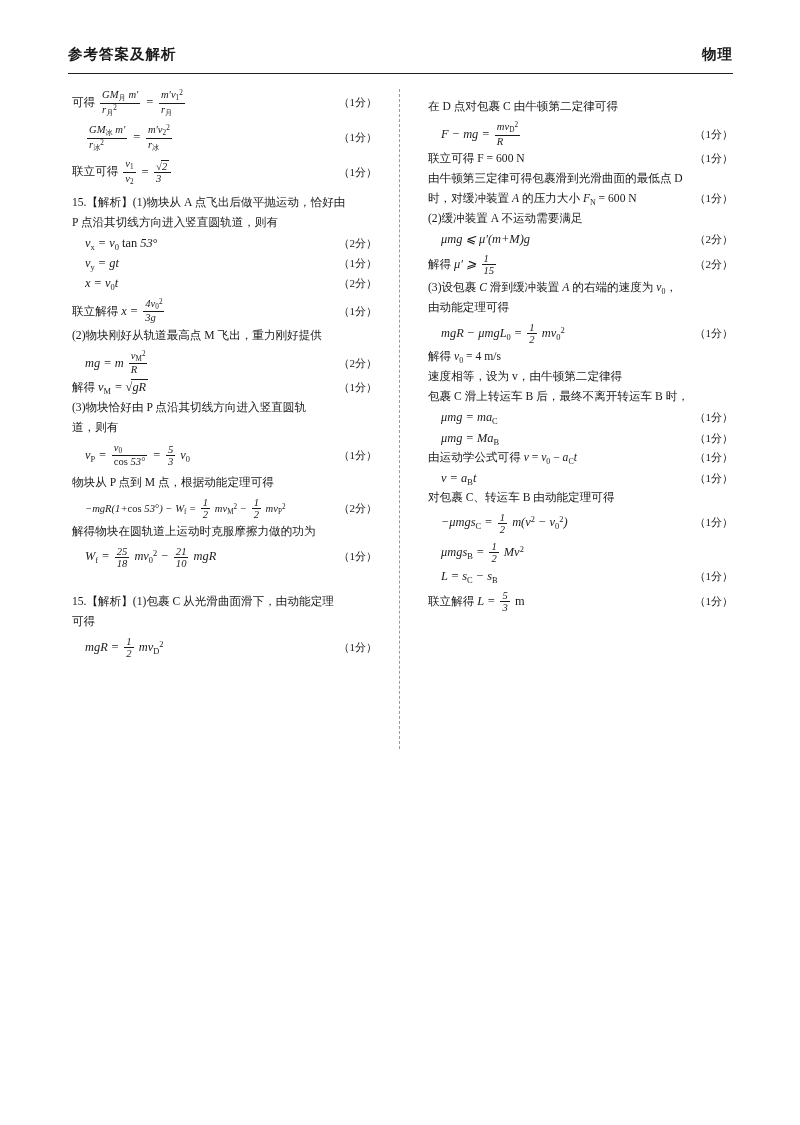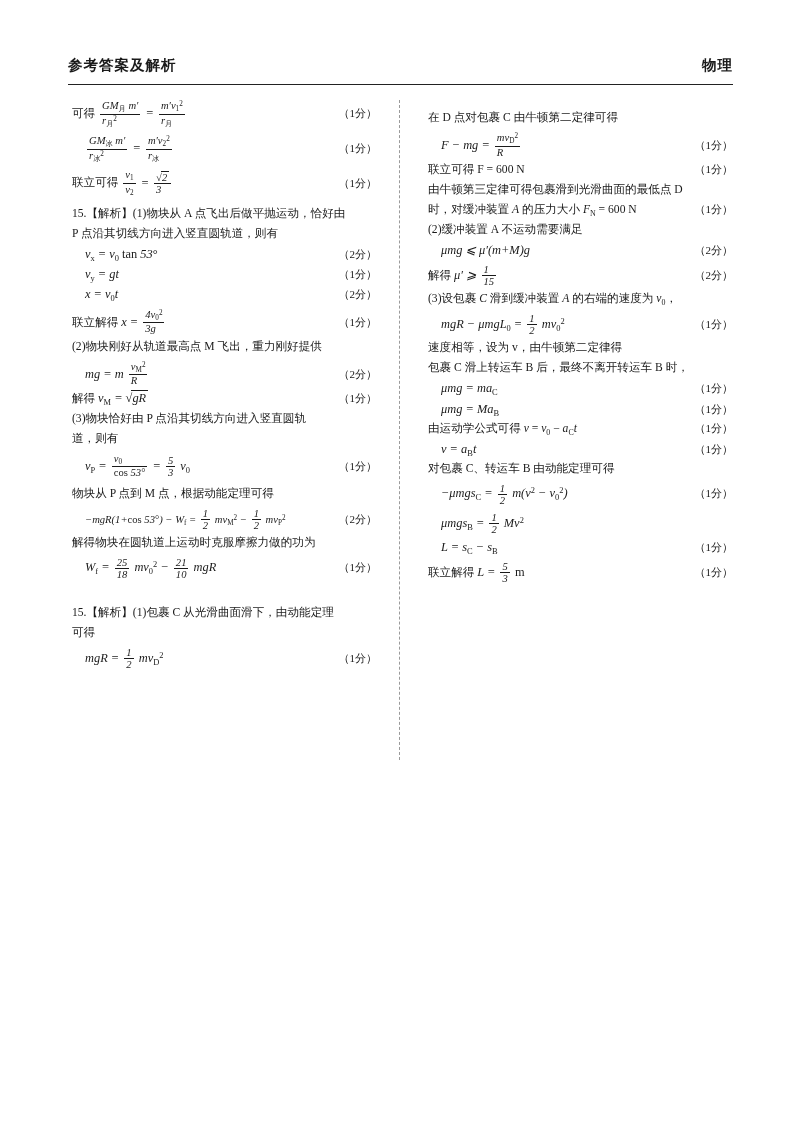--- a/index.html
+++ b/index.html
@@ -9,21 +9,21 @@
   }
   body {
     width: 800px;
     height: 1125px;
     position: relative;
     font-family: "Liberation Serif", serif;
     color: #1a1a1a;
   }
   .page {
     position: absolute;
-    left: 0; top: 12px;
+    left: 0; top: 1px;
     width: 800px;
     height: 836px;
     overflow: hidden;
   }
   
   .header {
     position: absolute;
     left: 68px;
     top: 44px;
     width: 665px;
@@ -348,32 +348,38 @@
           μ′ ⩾
           <span class="frac"><span class="num">1</span><span class="den">15</span></span>
         </span>
       </div>
       <div class="mark">（2分）</div>
     </div>
 
     <div class="row">
       <div class="body txt">(3)设包裹 <i>C</i> 滑到缓冲装置 <i>A</i> 的右端的速度为 <i>v</i><span class="sub">0</span>，</div>
     </div>
+    <div class="row">
+      <div class="body txt">由动能定理可得</div>
+    </div>
 
     <div class="row">
       <div class="body indent">
         <span class="math">
           <i>mgR</i> − μ<i>mgL</i><span class="sub">0</span> =
           <span class="frac"><span class="num">1</span><span class="den">2</span></span>
           <i>mv</i><span class="sub">0</span><span class="sup">2</span>
         </span>
       </div>
       <div class="mark">（1分）</div>
     </div>
 
+    <div class="row">
+      <div class="body txt">解得 <i>v</i><span class="sub">0</span> = 4 m/s</div>
+    </div>
 
     <div class="row">
       <div class="body txt">速度相等，设为 v，由牛顿第二定律得</div>
     </div>
     <div class="row">
       <div class="body txt">包裹 C 滑上转运车 B 后，最终不离开转运车 B 时，</div>
     </div>
 
     <div class="row">
       <div class="body indent">

